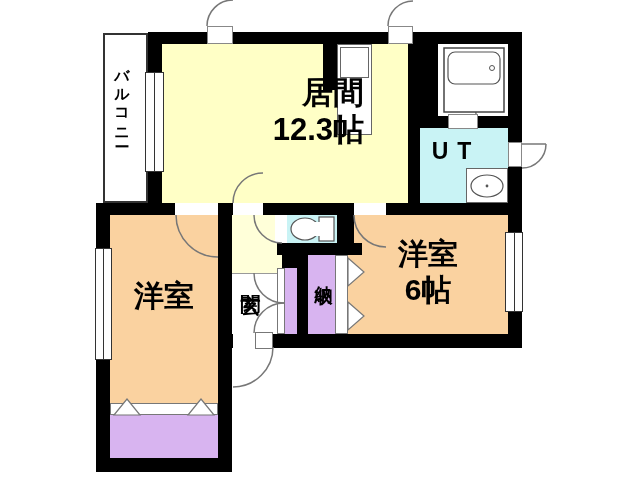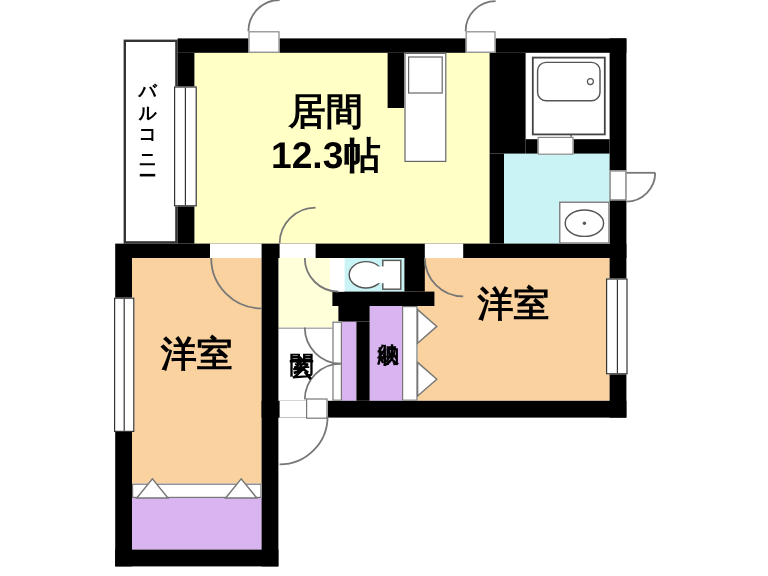--- a/index.html
+++ b/index.html
@@ -111,30 +111,32 @@
       <rect x="319" y="217" width="15" height="24" fill="#fff" stroke="#555" stroke-width="1.2"></rect>
       <ellipse cx="305" cy="229" rx="14" ry="11" fill="#fff" stroke="#555" stroke-width="1.2"></ellipse>
       <rect x="314" y="222" width="8" height="14" fill="#fff" stroke="none"></rect>
     </g>
     <g>
       <ellipse cx="487" cy="186" rx="16" ry="11" fill="#fff" stroke="#555" stroke-width="1.2"></ellipse>
       <circle cx="487" cy="186" r="1.4" fill="#555"></circle>
     </g>
   </svg>
 
-  <div class="lbl" style="left:189px;top:74px;width:165px;font-size:31px;">
+  <div class="lbl" style="left:199px;top:74px;width:165px;font-size:31px;text-align:right;">
     <div>居間</div>
     <div>12.3帖</div>
   </div>
 
   <div class="lbl vlbl" style="left:113px;top:58px;font-size:15px;font-weight:600;letter-spacing:3px;">バルコニー</div>
 
+  <div class="lbl" style="left:426px;top:138px;width:60px;font-size:23px;font-weight:600;letter-spacing:9px;">UT</div>
 
   <div class="lbl" style="left:363px;top:236px;width:130px;font-size:30px;">
     <div>洋室</div>
+    <div>6帖</div>
   </div>
 
   <div class="lbl" style="left:99px;top:278px;width:130px;font-size:30px;">
     <div>洋室</div>
   </div>
 
   <div class="lbl vlbl" style="left:239px;top:278px;font-size:20px;font-weight:600;">玄関</div>
 
   <div class="lbl vlbl" style="left:312px;top:272px;font-size:18px;font-weight:600;">収納</div>
 

